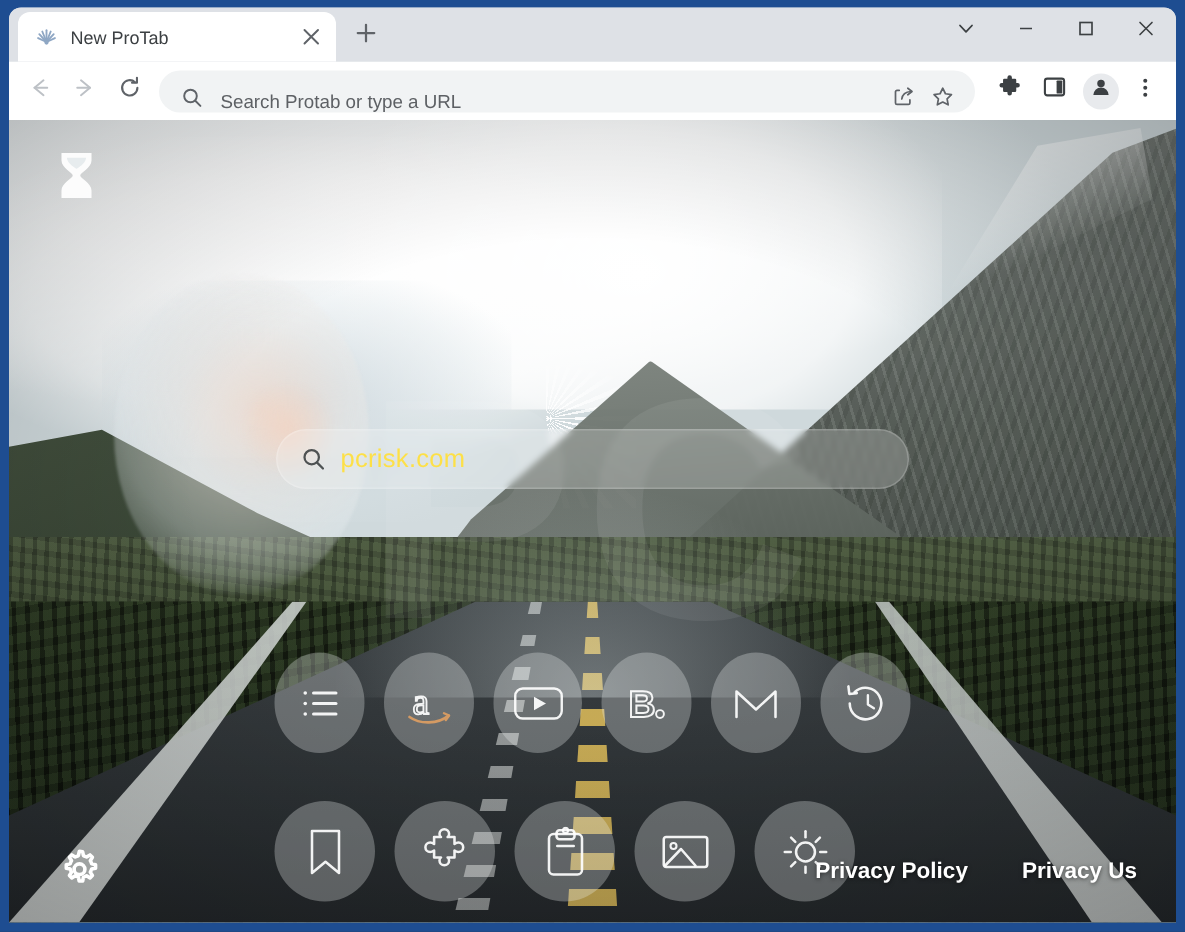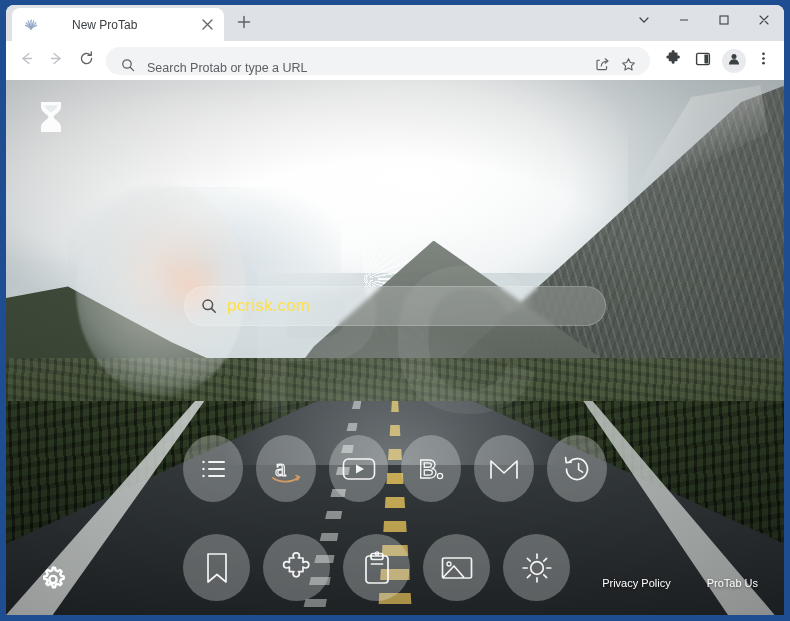--- a/index.html
+++ b/index.html
@@ -40,21 +40,21 @@
     border-radius: 8px 8px 0 0;
     display: flex; align-items: center;
     padding: 0 8px 0 11px;
     gap: 8px;
     position: relative;
   }
   .tab-favicon { width: 16px; height: 16px; flex: 0 0 16px; display:block; }
   .tab-title {
     flex: 1;
     font-size: 12px; color: #3c4043;
-    white-space: nowrap; overflow: hidden; text-overflow: ellipsis; margin-left: 25px;
+    white-space: nowrap; overflow: hidden; text-overflow: ellipsis;
   }
   .tab-close {
     width: 18px; height: 18px; flex: 0 0 18px;
     display: flex; align-items: center; justify-content: center;
     border-radius: 50%;
     color: #5f6368;
   }
   .newtab {
     width: 28px; height: 28px;
     margin-left: 6px; margin-bottom: 3px;
@@ -347,23 +347,24 @@
     position: absolute; left: 32px; bottom: 22px;
     width: 30px; height: 30px;
     color: #ffffff;
   }
 
   .footlinks {
     position: absolute; right: 26px; bottom: 26px;
     display: flex; gap: 36px;
   }
   .footlink {
-    font-size: 11px; color: #ffffff;
+    font-size: 15px; color: #ffffff;
     text-decoration: none;
     text-shadow: 0 1px 3px rgba(0,0,0,.55);
+    font-weight: bold;
   }
 </style>
 </head>
 <body>
 
 <div class="window">
   <div class="chrome">
 
     <div class="tabstrip">
       <div class="tab">
@@ -688,20 +689,20 @@
 
         <span class="gear">
           <svg width="30" height="30" viewBox="0 0 30 30">
             <path d="M15 2.5 l2.1 .35 .55 2.6 a9.6 9.6 0 0 1 2.1 .9 l2.25 -1.4 1.6 1.6 -1.4 2.25 a9.6 9.6 0 0 1 .9 2.1 l2.6 .55 v2.3 l-2.6 .55 a9.6 9.6 0 0 1 -.9 2.1 l1.4 2.25 -1.6 1.6 -2.25 -1.4 a9.6 9.6 0 0 1 -2.1 .9 l-.55 2.6 h-2.3 l-.55 -2.6 a9.6 9.6 0 0 1 -2.1 -.9 l-2.25 1.4 -1.6 -1.6 1.4 -2.25 a9.6 9.6 0 0 1 -.9 -2.1 l-2.6 -.55 v-2.3 l2.6 -.55 a9.6 9.6 0 0 1 .9 -2.1 l-1.4 -2.25 1.6 -1.6 2.25 1.4 a9.6 9.6 0 0 1 2.1 -.9 l.55 -2.6 z" fill="none" stroke="#ffffff" stroke-width="2.4" stroke-linejoin="round" transform="translate(0,2)"></path>
             <circle cx="15" cy="16.5" r="3.6" fill="none" stroke="#ffffff" stroke-width="2.4"></circle>
           </svg>
         </span>
 
         <div class="footlinks">
           <a class="footlink" href="#">Privacy Policy</a>
-          <a class="footlink" href="#">ProTab Us</a>
+          <a class="footlink" href="#">Privacy Us</a>
         </div>
 
       </div>
     </div>
 
   </div>
 </div>
 
 </body></html>

